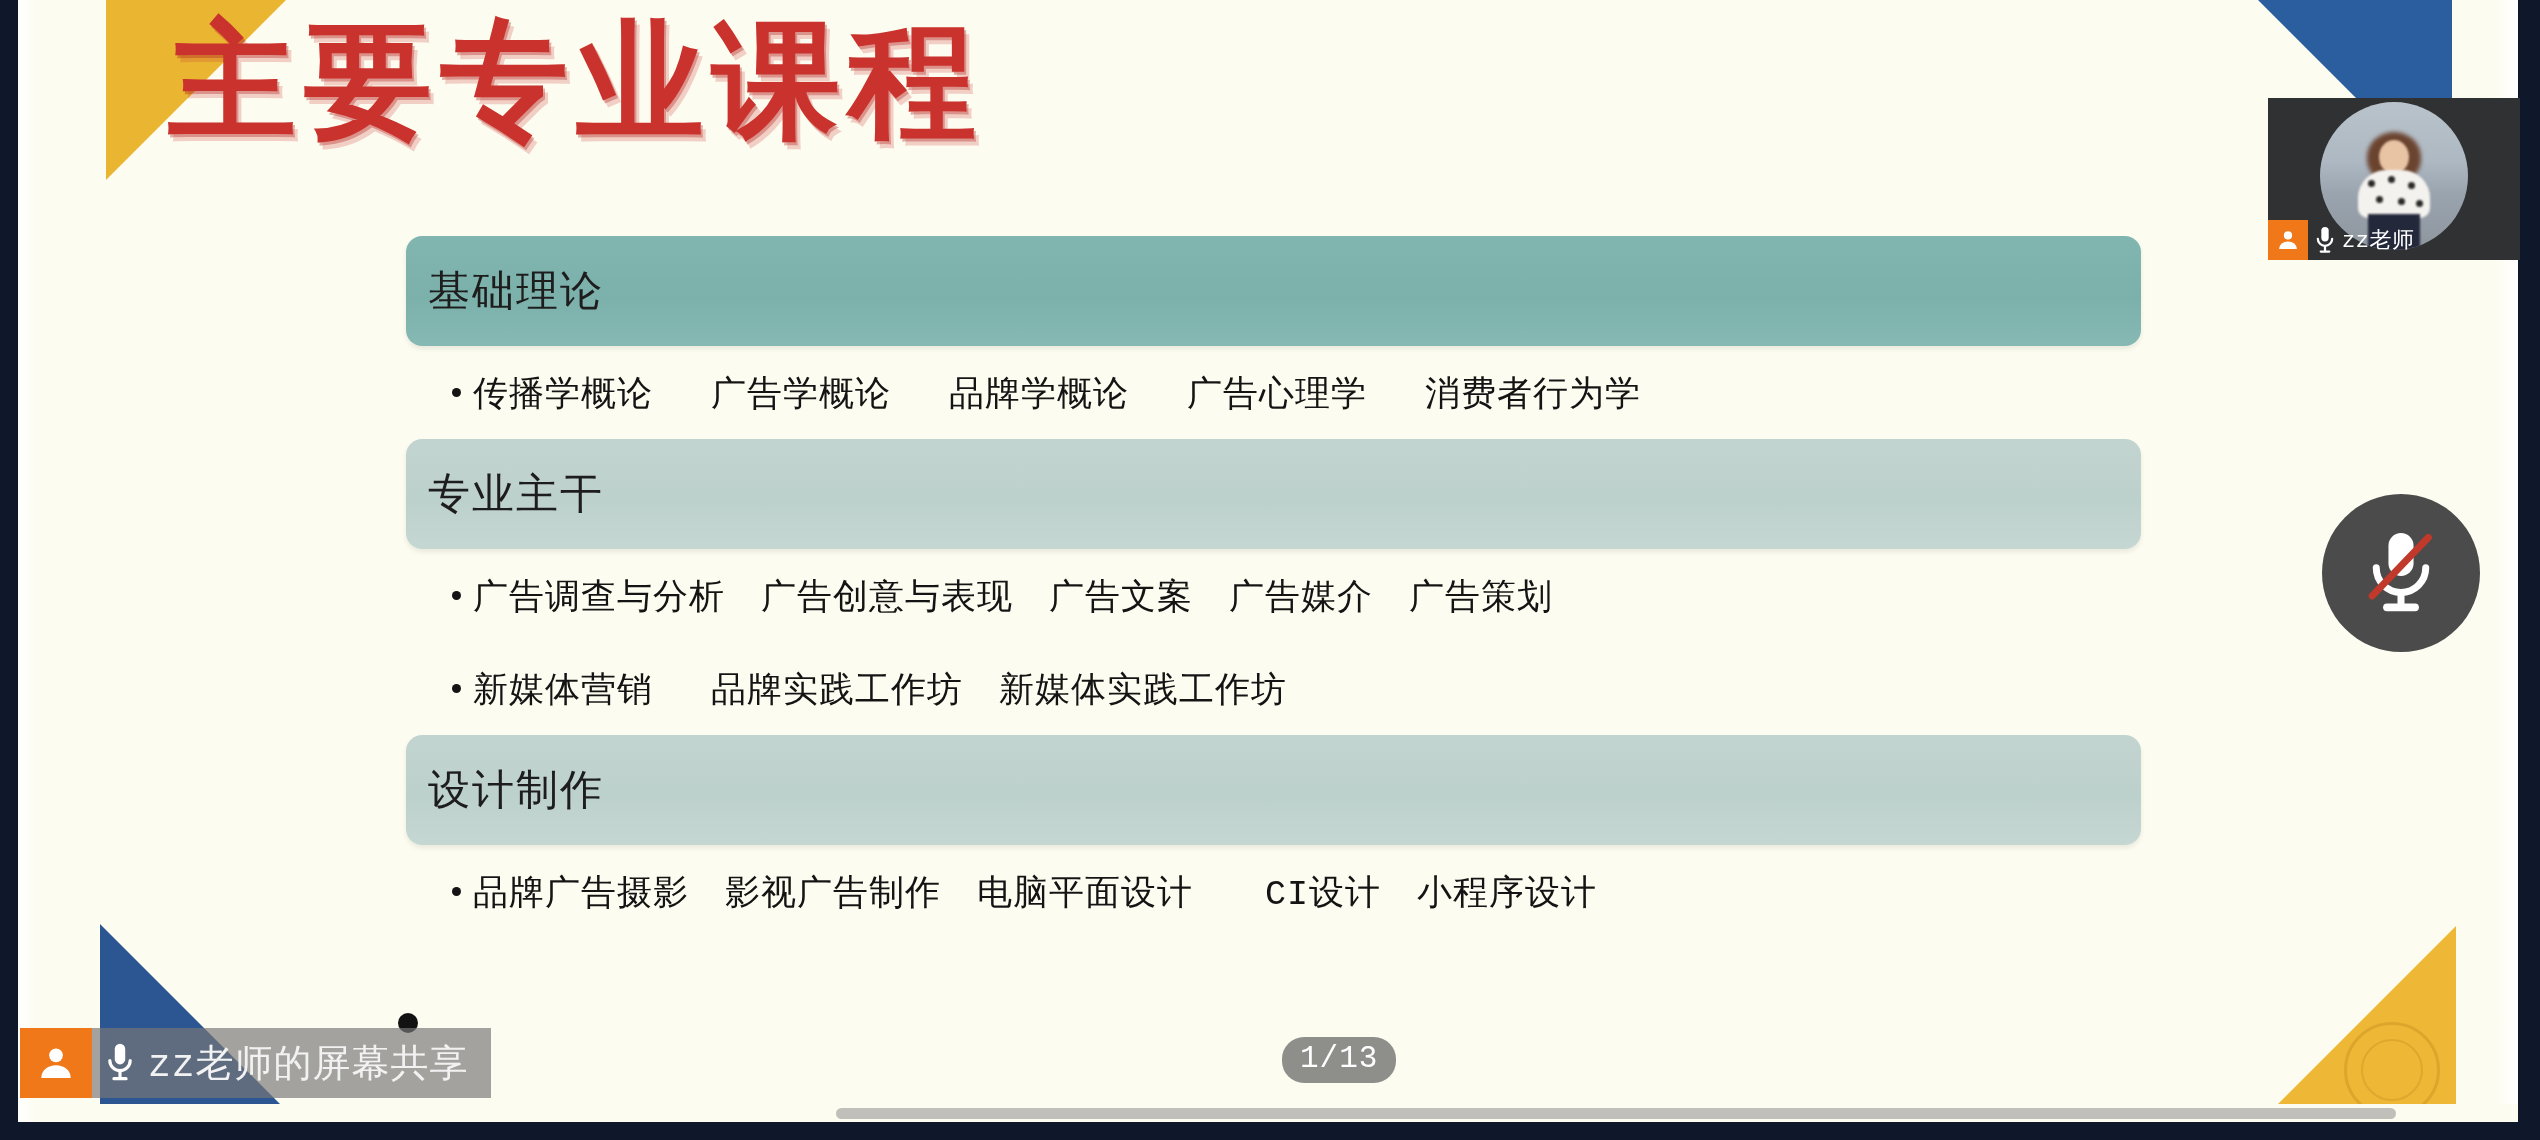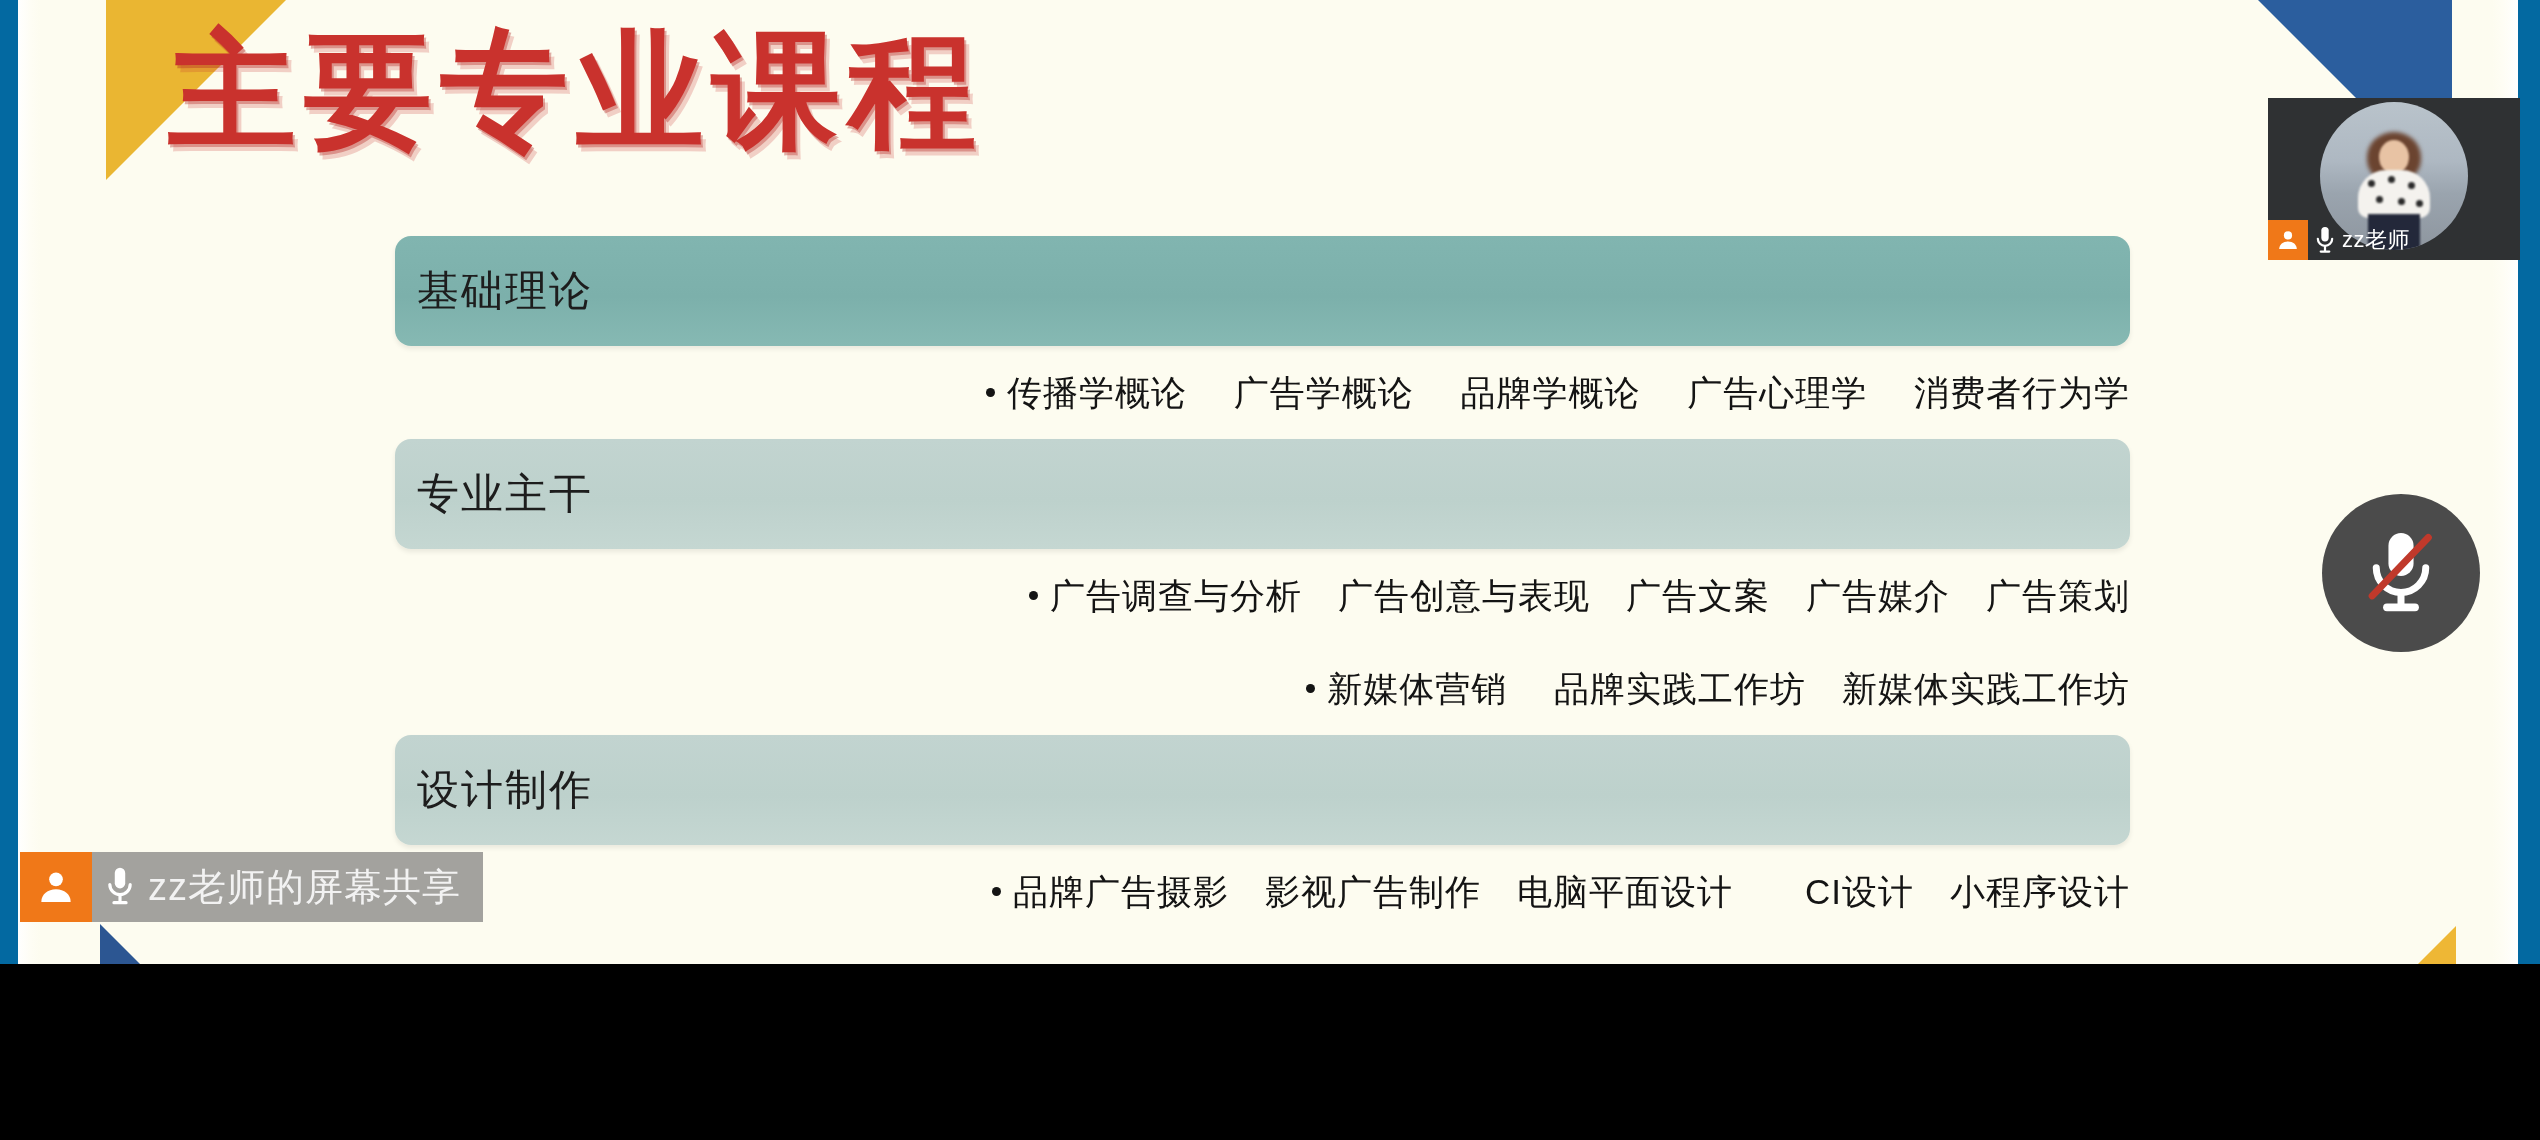--- a/index.html
+++ b/index.html
@@ -11,23 +11,24 @@
     width: 2540px;
     height: 1140px;
     overflow: hidden;
     font-family: "Liberation Sans", "DejaVu Sans", sans-serif;
   }
 
   
   #app {
     position: relative;
     width: 2540px;
-    height: 964px;
-    background: #0369a1;
+    height: 1140px;
+    background: #0f172a;
     overflow: hidden;
+    font-family: Liberation Mono, monospace;
   }
 
   
   #slide {
     position: absolute;
     left: 18px;
     top: 0px;
     width: 2500px;
     height: 1122px;
     background: #fdfcf0;
@@ -102,25 +103,24 @@
     letter-spacing: 8px;
     line-height: 1.08;
     text-shadow: 5px 7px 0 rgba(201,50,45,0.22), 2px 3px 0 rgba(170,30,25,0.35);
     white-space: nowrap;
     z-index: 4;
   }
 
   
   #sections {
     position: absolute;
-    left: 377px;
+    left: 388px;
     top: 236px;
     width: 1735px;
     z-index: 3;
-    text-align: right;
   }
   .section { position: relative; }
   .section-bar {
     height: 110px;
     border-radius: 16px;
     display: flex;
     align-items: center;
     padding-left: 22px;
     box-sizing: border-box;
     box-shadow: 0 3px 5px rgba(0,0,0,0.08);

